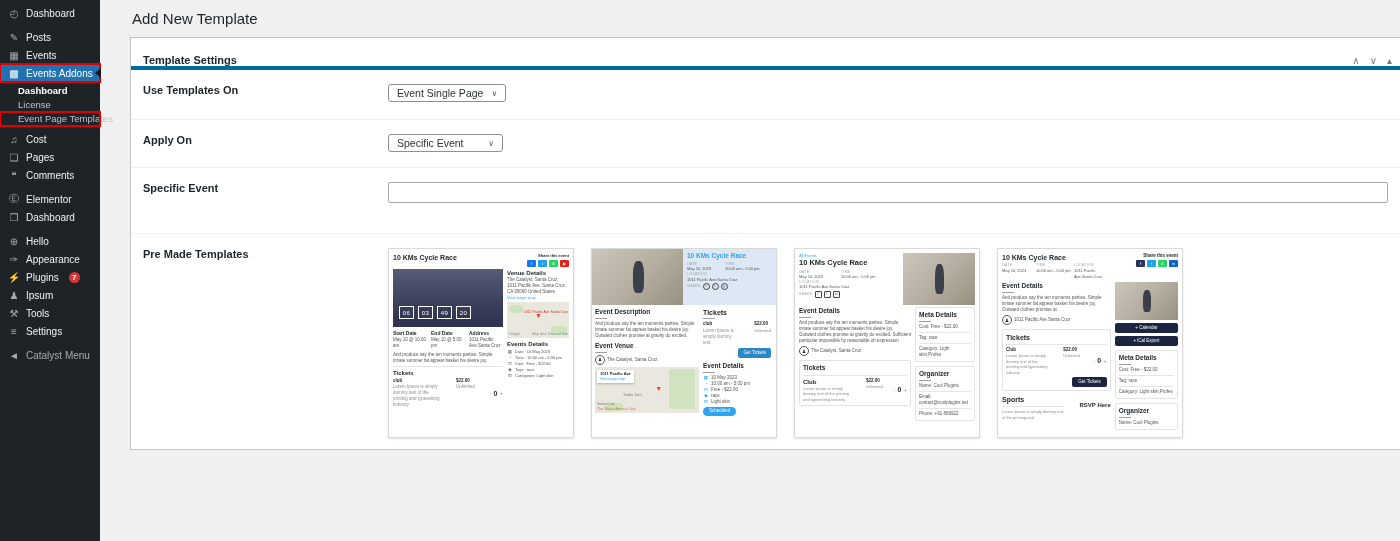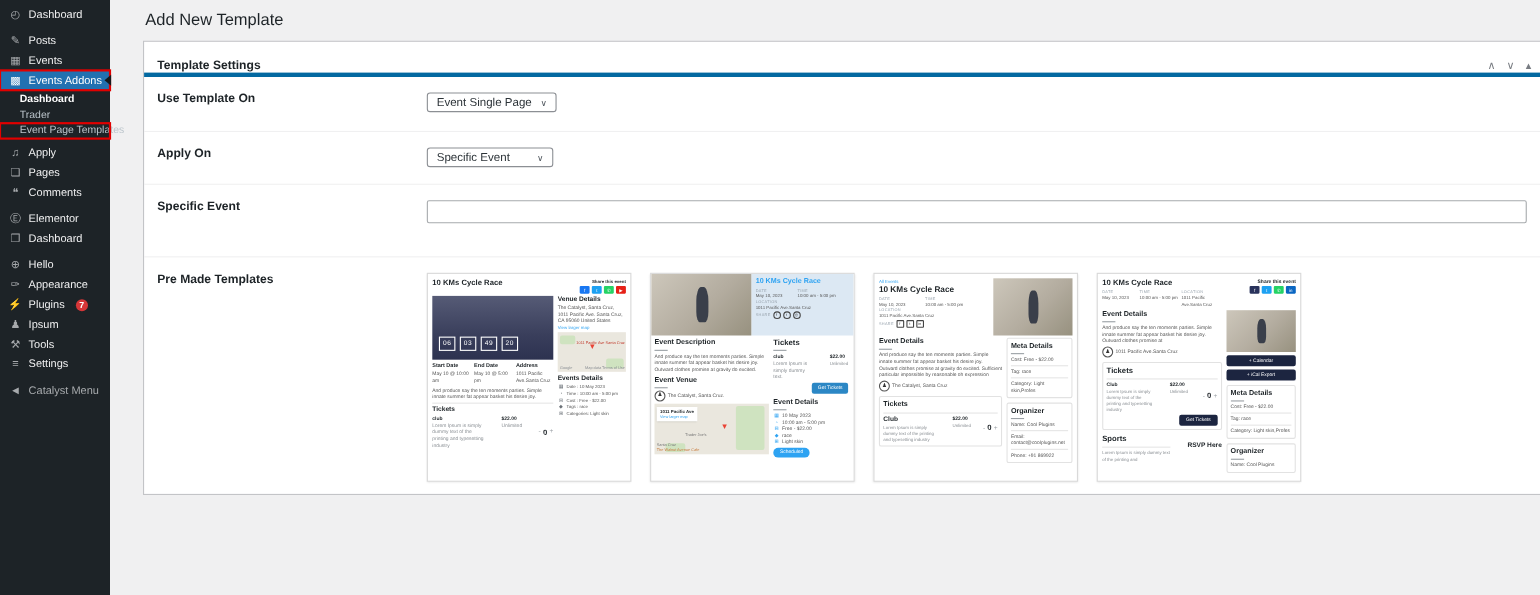--- a/index.html
+++ b/index.html
@@ -116,26 +116,26 @@
   <div class="mi">
     <span class="ic">▦</span>
     <span>Events</span>
   </div>
   <div class="mi active annot">
     <span class="ic">▩</span>
     <span>Events Addons</span>
   </div>
   <div class="submenu">
     <div class="smi current">Dashboard</div>
-    <div class="smi">Trader</div>
+    <div class="smi">License</div>
     <div class="smi annot">Event Page Templates</div>
   </div>
   <div class="mi">
     <span class="ic">♫</span>
-    <span>Apply</span>
+    <span>Cost</span>
   </div>
   <div class="mi">
     <span class="ic">❏</span>
     <span>Pages</span>
   </div>
   <div class="mi">
     <span class="ic">❝</span>
     <span>Comments</span>
   </div>
   <div class="sep"></div>
@@ -187,21 +187,21 @@
     <div class="mb-head">
       <span class="mb-title">Template Settings</span>
       <span class="mb-ctrl">
         <span>∧</span>
         <span>∨</span>
         <span>▴</span>
       </span>
     </div>
 
     <div class="row r1">
-      <div class="flabel">Use Template On</div>
+      <div class="flabel">Use Templates On</div>
       <div class="sel">
         <span>Event Single Page</span>
         <span class="caret">∨</span>
       </div>
     </div>
 
     <div class="row r2">
       <div class="flabel">Apply On</div>
       <div class="sel wide">
         <span>Specific Event</span>

